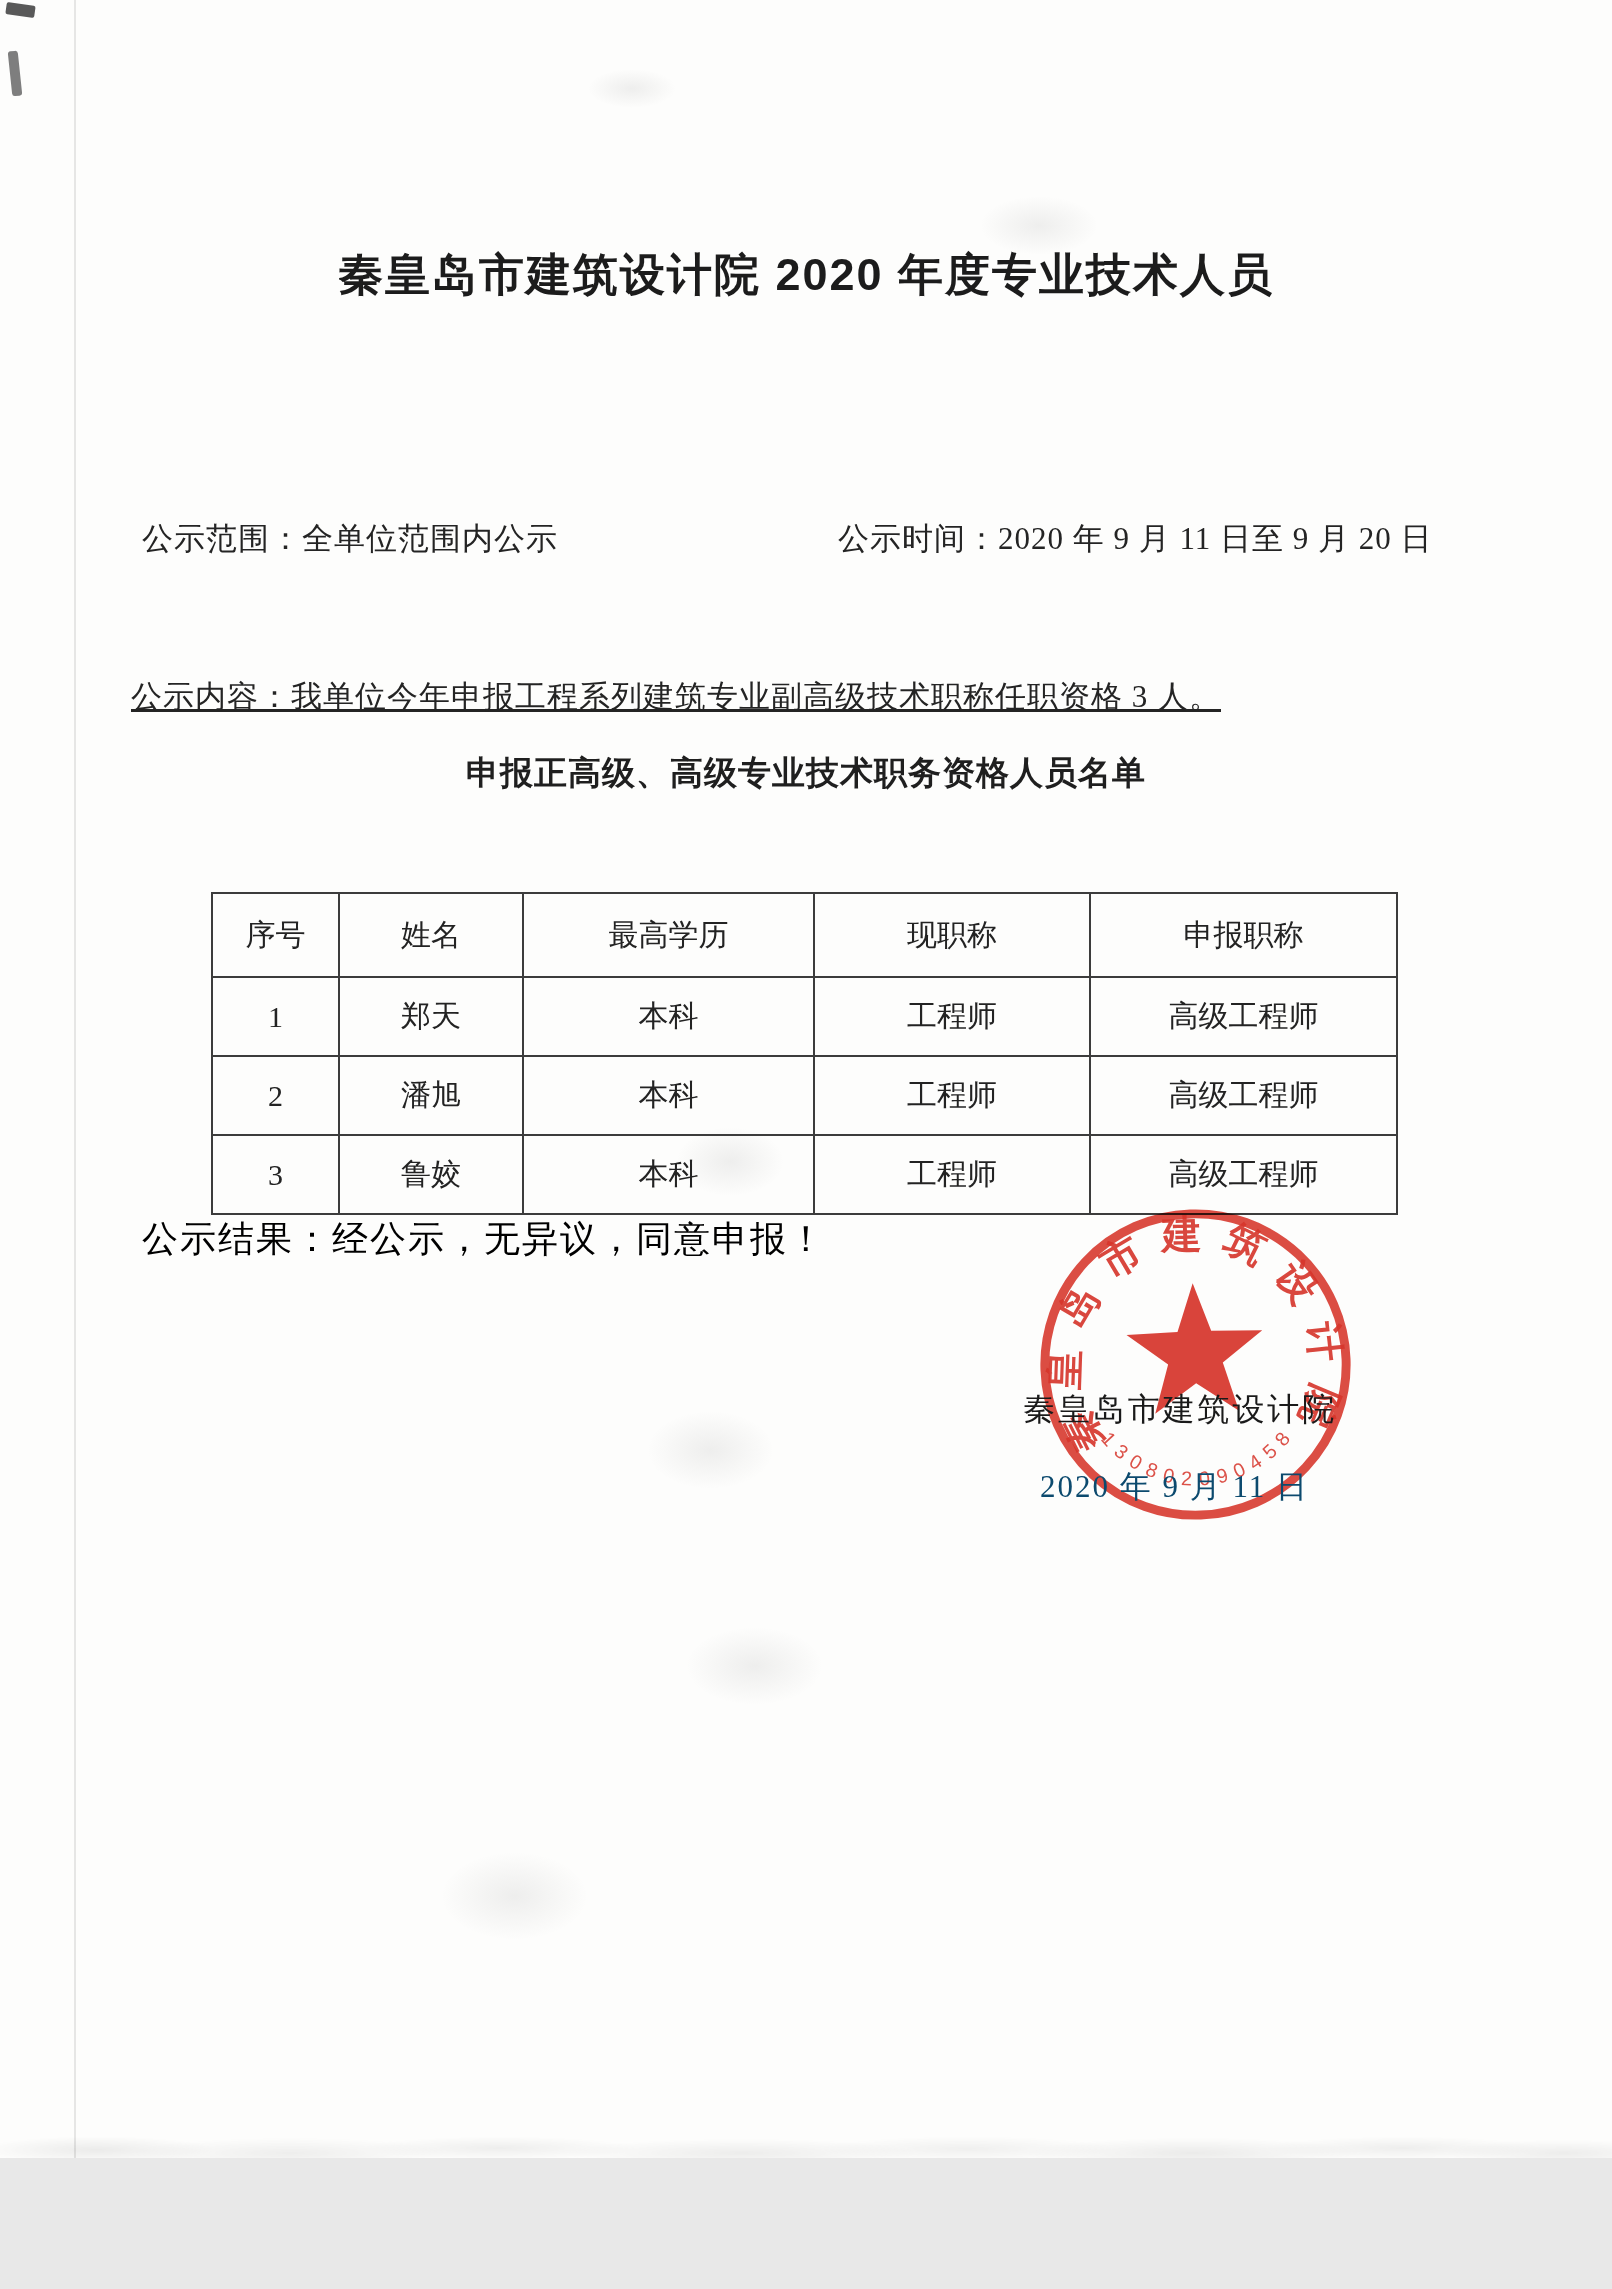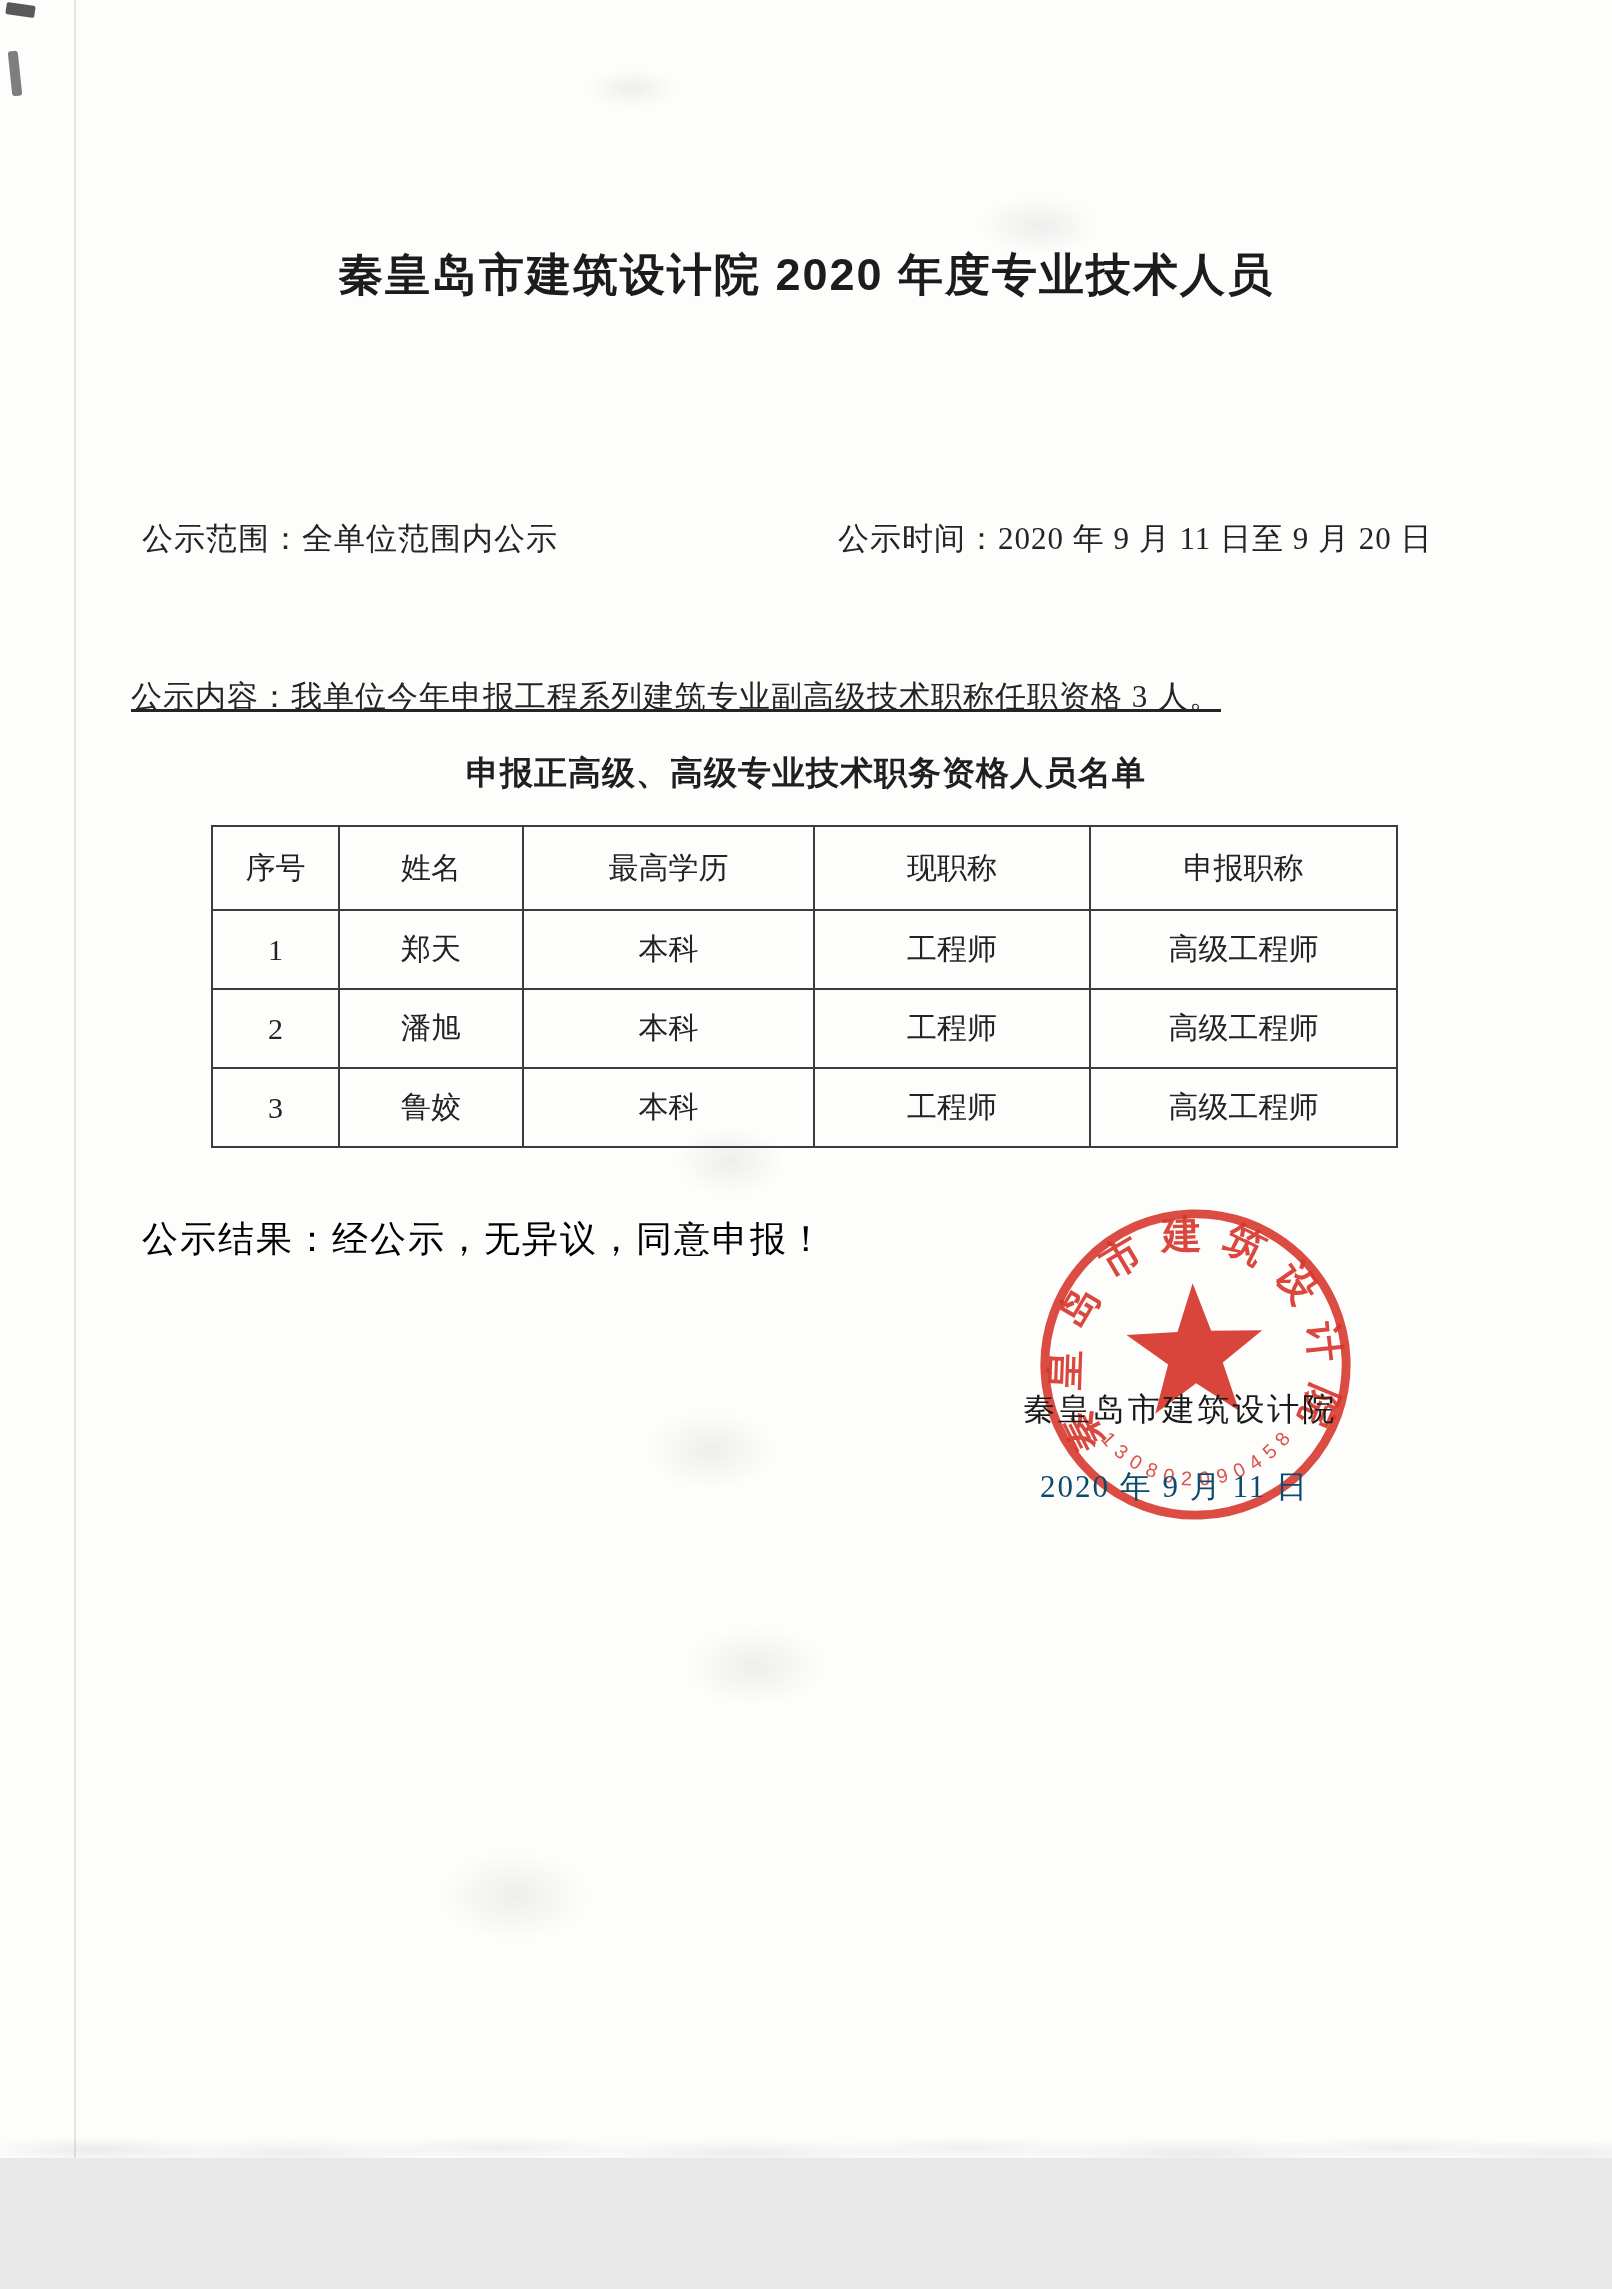--- a/index.html
+++ b/index.html
@@ -45,21 +45,21 @@
   
   .meta{position:absolute;font-size:31px;color:#242424;letter-spacing:1px;white-space:nowrap;}
   .m-scope{left:142px;top:518px;text-align:center;}
   .m-time{left:838px;top:518px;}
   .m-location{left:142px;top:598px;}
   .m-content{left:131px;top:676px;text-decoration:underline;}
   
   .table-title{position:absolute;left:0;right:0;top:751px;text-align:center;
     font-family:"Liberation Sans", sans-serif;font-weight:600;
     font-size:33px;letter-spacing:1px;color:#1f1f1f;}
-  table.roster{position:absolute;left:211px;top:825px;width:1186px;
+  table.roster{position:absolute;left:211px;top:892px;width:1186px;
     border-collapse:collapse;table-layout:fixed;padding-left:40px;}
   table.roster th, table.roster td{
     border:2px solid #3c3c3c;text-align:center;vertical-align:middle;
     font-size:30px;font-weight:400;color:#232323;padding:0;}
   table.roster th{height:82px;}
   table.roster td{height:77px;}
   
   .result{position:absolute;left:142px;top:1215px;font-size:36px;
     letter-spacing:2px;color:#000000;}
   

